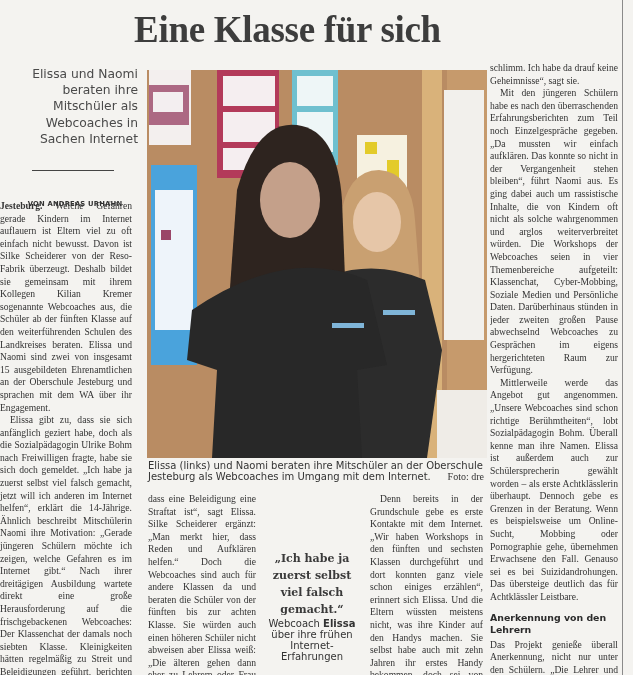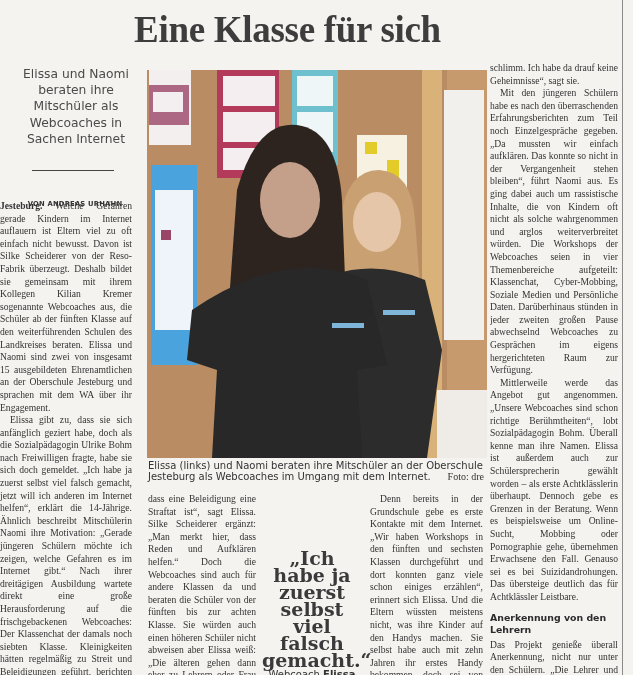--- a/index.html
+++ b/index.html
@@ -25,21 +25,21 @@
   }
   .col-text p { margin: 0; text-indent: 10px; }
   .col-text p.first { text-indent: 0; }
   .col-text h3 {
     font-family: "DejaVu Sans", sans-serif; font-size: 9.4px; font-weight: bold;
     margin: 8px 0 3px 0; line-height: 12px; color: #2b2b2b; text-align: left;
   }
   .lead {
     position: absolute; left: 14px; top: 66px; width: 124px;
     font-family: "DejaVu Sans", sans-serif; font-size: 12.3px; line-height: 16.2px;
-    text-align: center; color: #4a4a4a;
+    text-align: right; color: #4a4a4a;
   }
   .lead-rule { position: absolute; left: 32px; top: 170px; width: 82px; height: 1px; background: #444; }
   .byline {
     position: absolute; left: 10px; top: 200px; width: 130px; text-align: center;
     font-family: "DejaVu Sans", sans-serif; font-size: 6.8px; font-weight: bold; letter-spacing: 0.2px; color: #333;
   }
   .dateline { font-weight: bold; }
   #col1 { position: absolute; left: 0; top: 200px; width: 132px; height: 475px; overflow: hidden; }
   #col2 { position: absolute; left: 148px; top: 493px; width: 108px; height: 182px; overflow: hidden; }
   #col4 { position: absolute; left: 370px; top: 493px; width: 113px; height: 182px; overflow: hidden; }
@@ -50,21 +50,21 @@
   }
   .caption {
     position: absolute; left: 148px; top: 460px; width: 336px;
     font-family: "DejaVu Sans", sans-serif; font-size: 10px; line-height: 11px; color: #333;
   }
   .caption .credit { position: absolute; right: 0; top: 11px; font-family: Liberation Serif, serif; }
   .pullquote {
     position: absolute; left: 262px; top: 550px; width: 100px; text-align: center;
   }
   .pullquote .quote {
-    font-family: "DejaVu Serif", serif; font-size: 19px; line-height: 17px; font-weight: bold; color: #3a3a3a;
+    font-family: "DejaVu Serif", serif; font-size: 11px; line-height: 17px; font-weight: bold; color: #3a3a3a;
   }
   .pullquote .attrib {
     margin-top: 0; font-family: "DejaVu Sans", sans-serif; font-size: 10px; line-height: 11px; color: #333;
   }
   .pullquote .attrib b { font-weight: bold; }
 </style>
 </head>
 <body>
 
 <div class="headline">Eine Klasse für sich</div>

